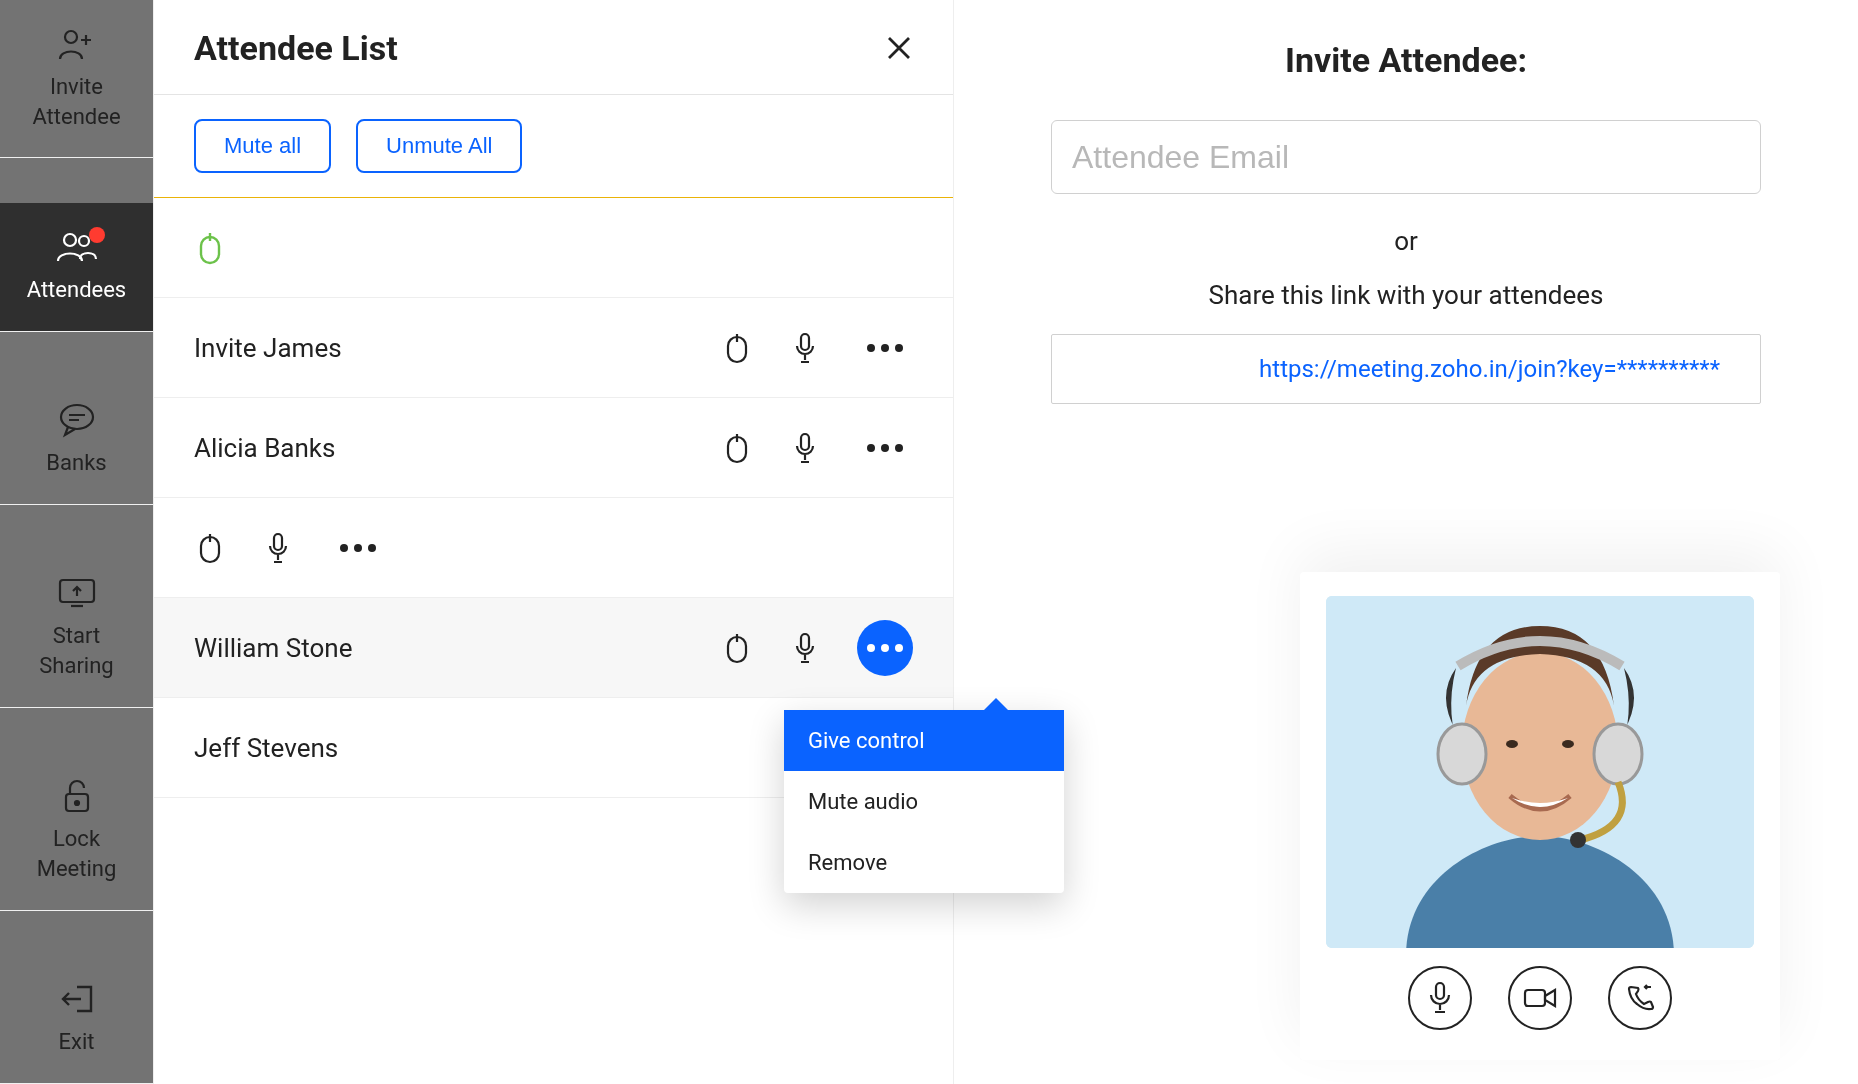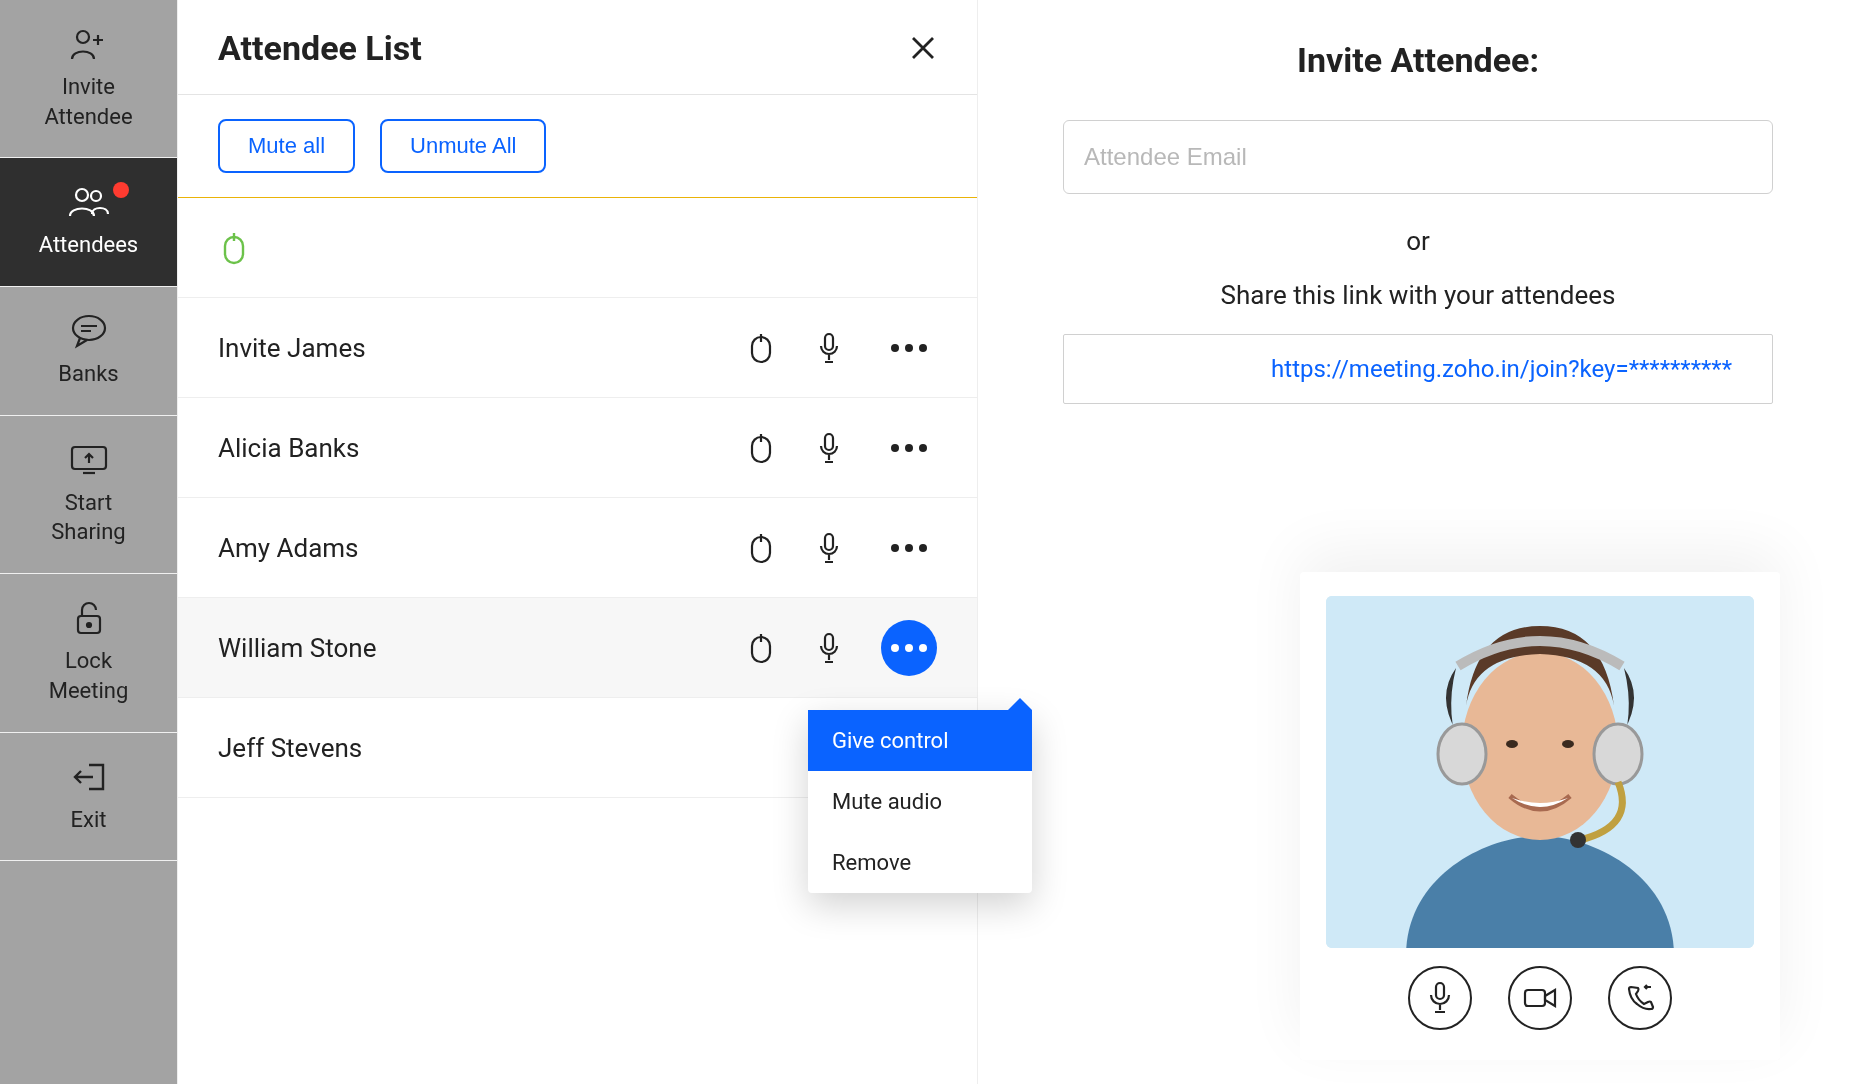--- a/index.html
+++ b/index.html
@@ -7,25 +7,26 @@
     font-family: -apple-system, BlinkMacSystemFont, "Segoe UI", Roboto, Helvetica, Arial, sans-serif;
     background: #fff;
     width: 1858px;
     height: 1084px;
     overflow: hidden;
     display: flex;
     color: #222;
   }
   
   .sidebar {
-    width: 178px;
-    background: #a3a3a3;
+    width: 154px;
+    background: #737373;
     display: flex;
     flex-direction: column;
     border-right: 1px solid #eee;
+    justify-content: space-between;
   }
   .sidebar-item {
     display: flex;
     flex-direction: column;
     align-items: center;
     justify-content: center;
     padding: 24px 10px 26px;
     text-align: center;
     border-bottom: 1px solid #f0f0f0;
     cursor: pointer;
@@ -143,21 +144,21 @@
   .more-dots span {
     width: 8px; height: 8px;
     background: #222; border-radius:50%;
   }
   .more-btn.active .more-dots span { background: #fff; }
   
   .popover {
     position: absolute;
     top: 512px;
     left: 630px;
-    width: 224px;
+    width: 280px;
     background: #fff;
     border-radius: 4px;
     box-shadow: 0 12px 36px rgba(0,0,0,0.18);
     z-index: 50;
   }
   .popover::before {
     content:"";
     position:absolute;
     top:-12px; left:200px;
     border-left:12px solid transparent;
@@ -186,21 +187,21 @@
   .invite-title {
     font-size: 34px;
     font-weight: 700;
     margin-bottom: 40px;
   }
   .email-input {
     width: 710px;
     height: 74px;
     border: 1px solid #d0d0d0;
     border-radius: 6px;
-    font-size: 24px;
+    font-size: 32px;
     padding: 0 20px;
     color: #333;
   }
   .email-input::placeholder { color: #b8b8b8; }
   .or-text {
     margin: 32px 0 24px;
     font-size: 26px;
   }
   .share-text {
     font-size: 26px;
@@ -400,21 +401,20 @@
             <div class="more-dots">
               <span></span>
               <span></span>
               <span></span>
             </div>
           </div>
       </div>
     </div>
 
     <div class="attendee-row">
-      <div class="attendee-name">Amy Adams</div>
       <div class="row-icons">
         <span class="icon-btn">
             <svg width="22" height="32" viewBox="0 0 22 32" stroke="#222" stroke-width="2.2" fill="none">
               <rect x="2" y="5" width="18" height="25" rx="9"></rect>
               <path d="M11 2 v8"></path>
             </svg>
           </span>
         <span class="icon-btn">
             <svg width="24" height="32" viewBox="0 0 24 32" stroke="#222" stroke-width="2.2" fill="none">
               <rect x="8" y="2" width="8" height="16" rx="4"></rect>

